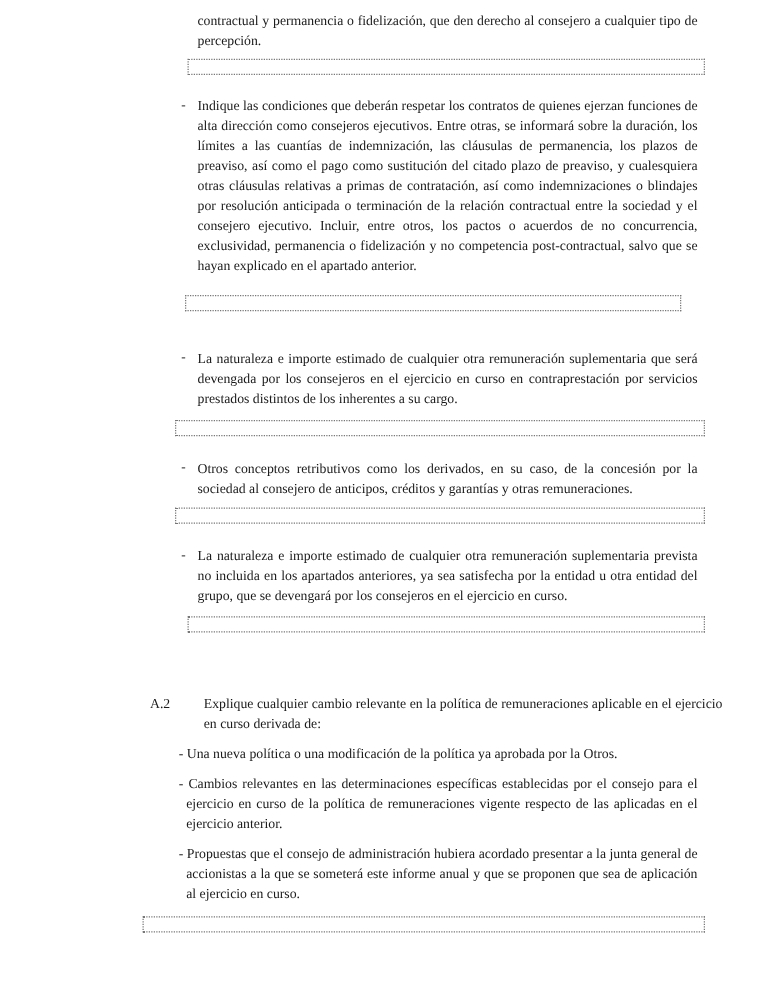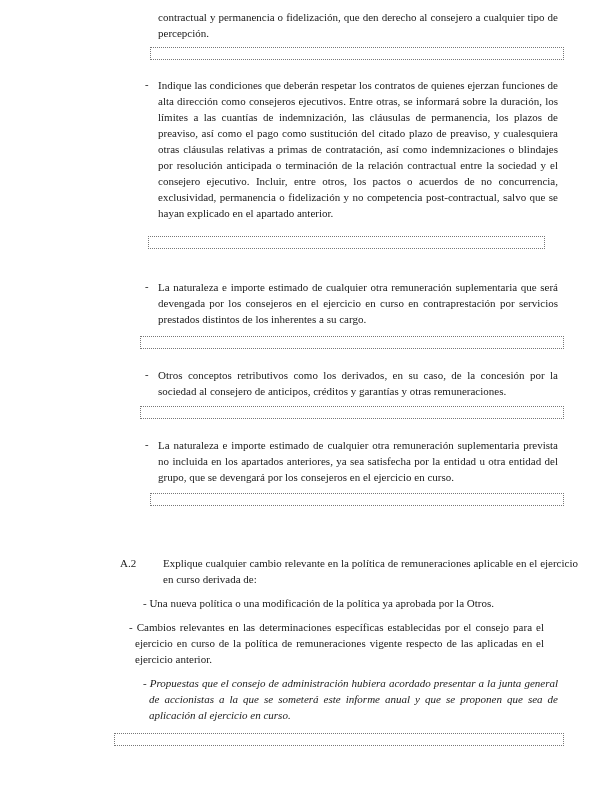--- a/index.html
+++ b/index.html
@@ -39,16 +39,16 @@
 <div class="box" style="left:140px; top:406px; width:424px;"></div>
 
 <span class="dash" style="left:145px; top:437px;">-</span>
 <p class="p last-left" style="left:158px; top:437px; width:400px;">La naturaleza e importe estimado de cualquier otra remuneración suplementaria prevista no incluida en los apartados anteriores, ya sea satisfecha por la entidad u otra entidad del grupo, que se devengará por los consejeros en el ejercicio en curso.</p>
 <div class="box" style="left:150px; top:493px; width:414px;"></div>
 
 <span class="num" style="left:120px; top:555px;">A.2</span>
 <p class="p last-left" style="left:143px; top:555px; width:415px;margin-left:20px;">Explique cualquier cambio relevante en la política de remuneraciones aplicable en el ejercicio en curso derivada de:</p>
 
 <p class="p last-left" style="left:143px; top:595px; width:415px;">- Una nueva política o una modificación de la política ya aprobada por la Otros.</p>
-<p class="p last-left" style="left:129px; top:619px; width:415px; padding-left:6px; text-indent:-6px; box-sizing:border-box;">- Cambios relevantes en las determinaciones específicas establecidas por el consejo para el ejercicio en curso de la política de remuneraciones vigente respecto de las aplicadas en el ejercicio anterior.</p>
-<p class="p last-left" style="left:143px; top:675px; width:415px; padding-left:6px; text-indent:-6px; box-sizing:border-box;font-style:italic;">- Propuestas que el consejo de administración hubiera acordado presentar a la junta general de accionistas a la que se someterá este informe anual y que se proponen que sea de aplicación al ejercicio en curso.</p>
+<p class="p last-left" style="left:143px; top:619px; width:415px; padding-left:6px; text-indent:-6px; box-sizing:border-box;">- Cambios relevantes en las determinaciones específicas establecidas por el consejo para el ejercicio en curso de la política de remuneraciones vigente respecto de las aplicadas en el ejercicio anterior.</p>
+<p class="p last-left" style="left:143px; top:675px; width:415px; padding-left:6px; text-indent:-6px; box-sizing:border-box;">- Propuestas que el consejo de administración hubiera acordado presentar a la junta general de accionistas a la que se someterá este informe anual y que se proponen que sea de aplicación al ejercicio en curso.</p>
 
 <div class="box" style="left:114px; top:733px; width:450px;"></div>
 
 </body></html>

